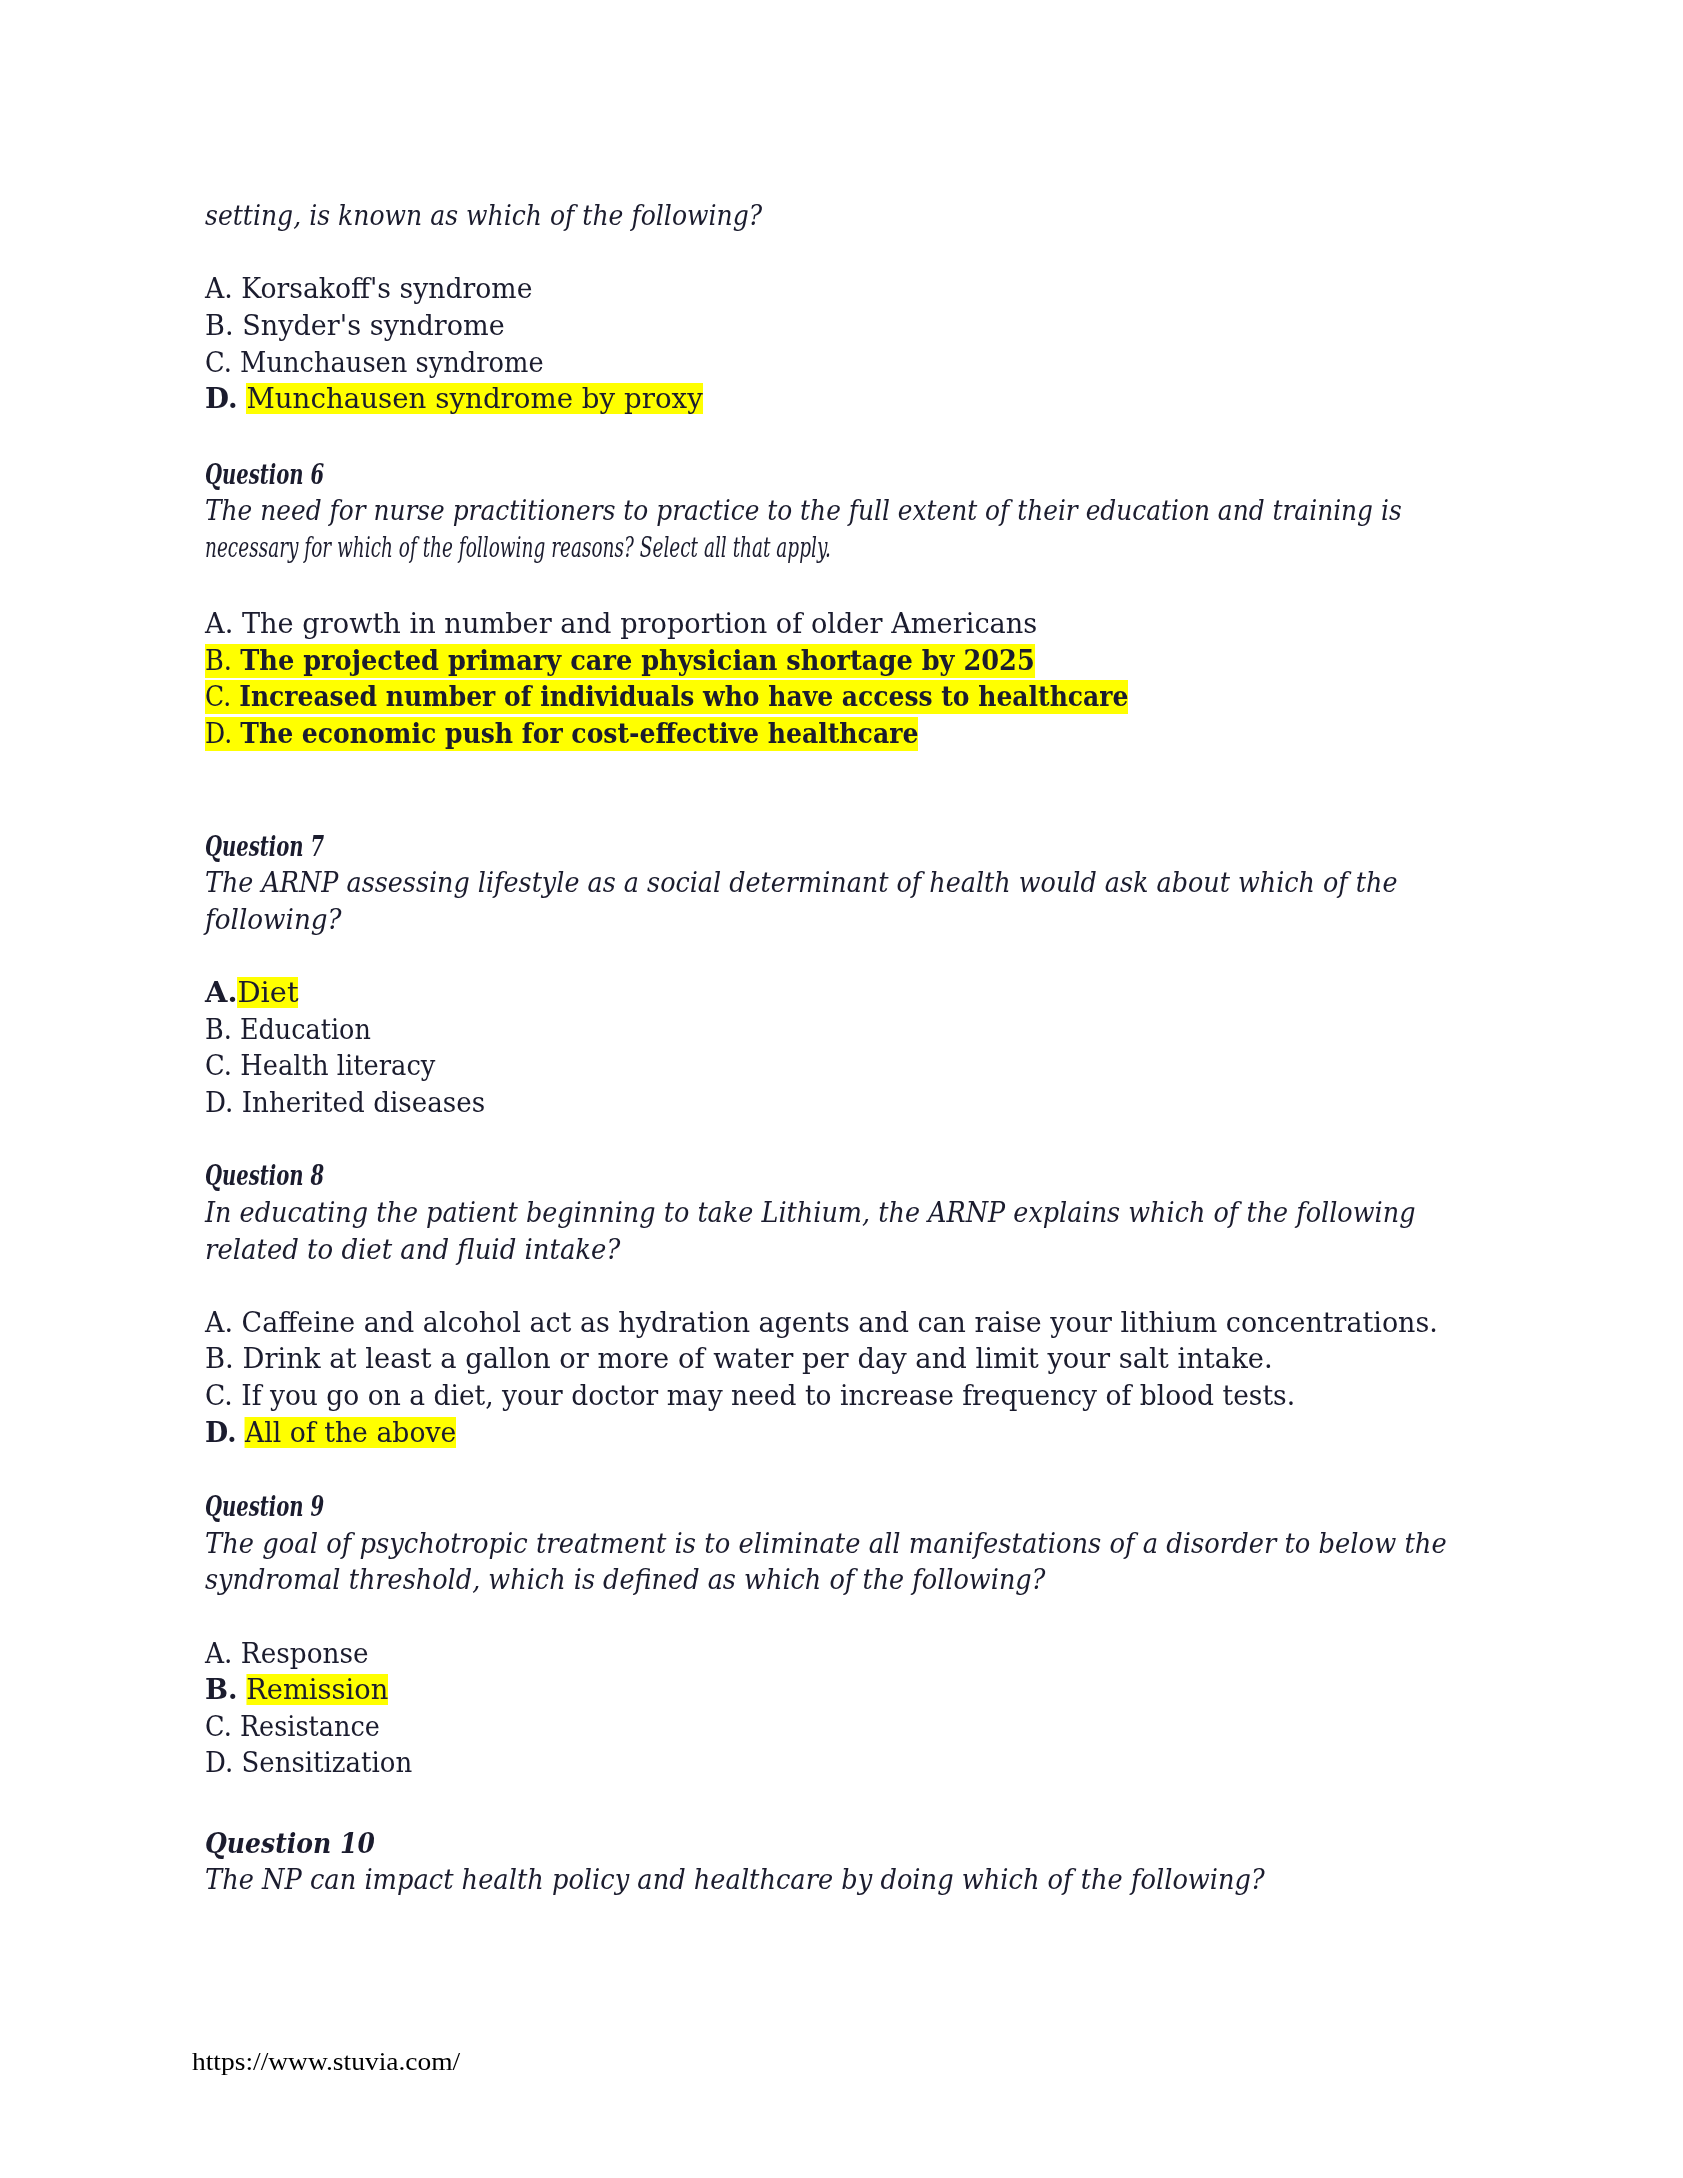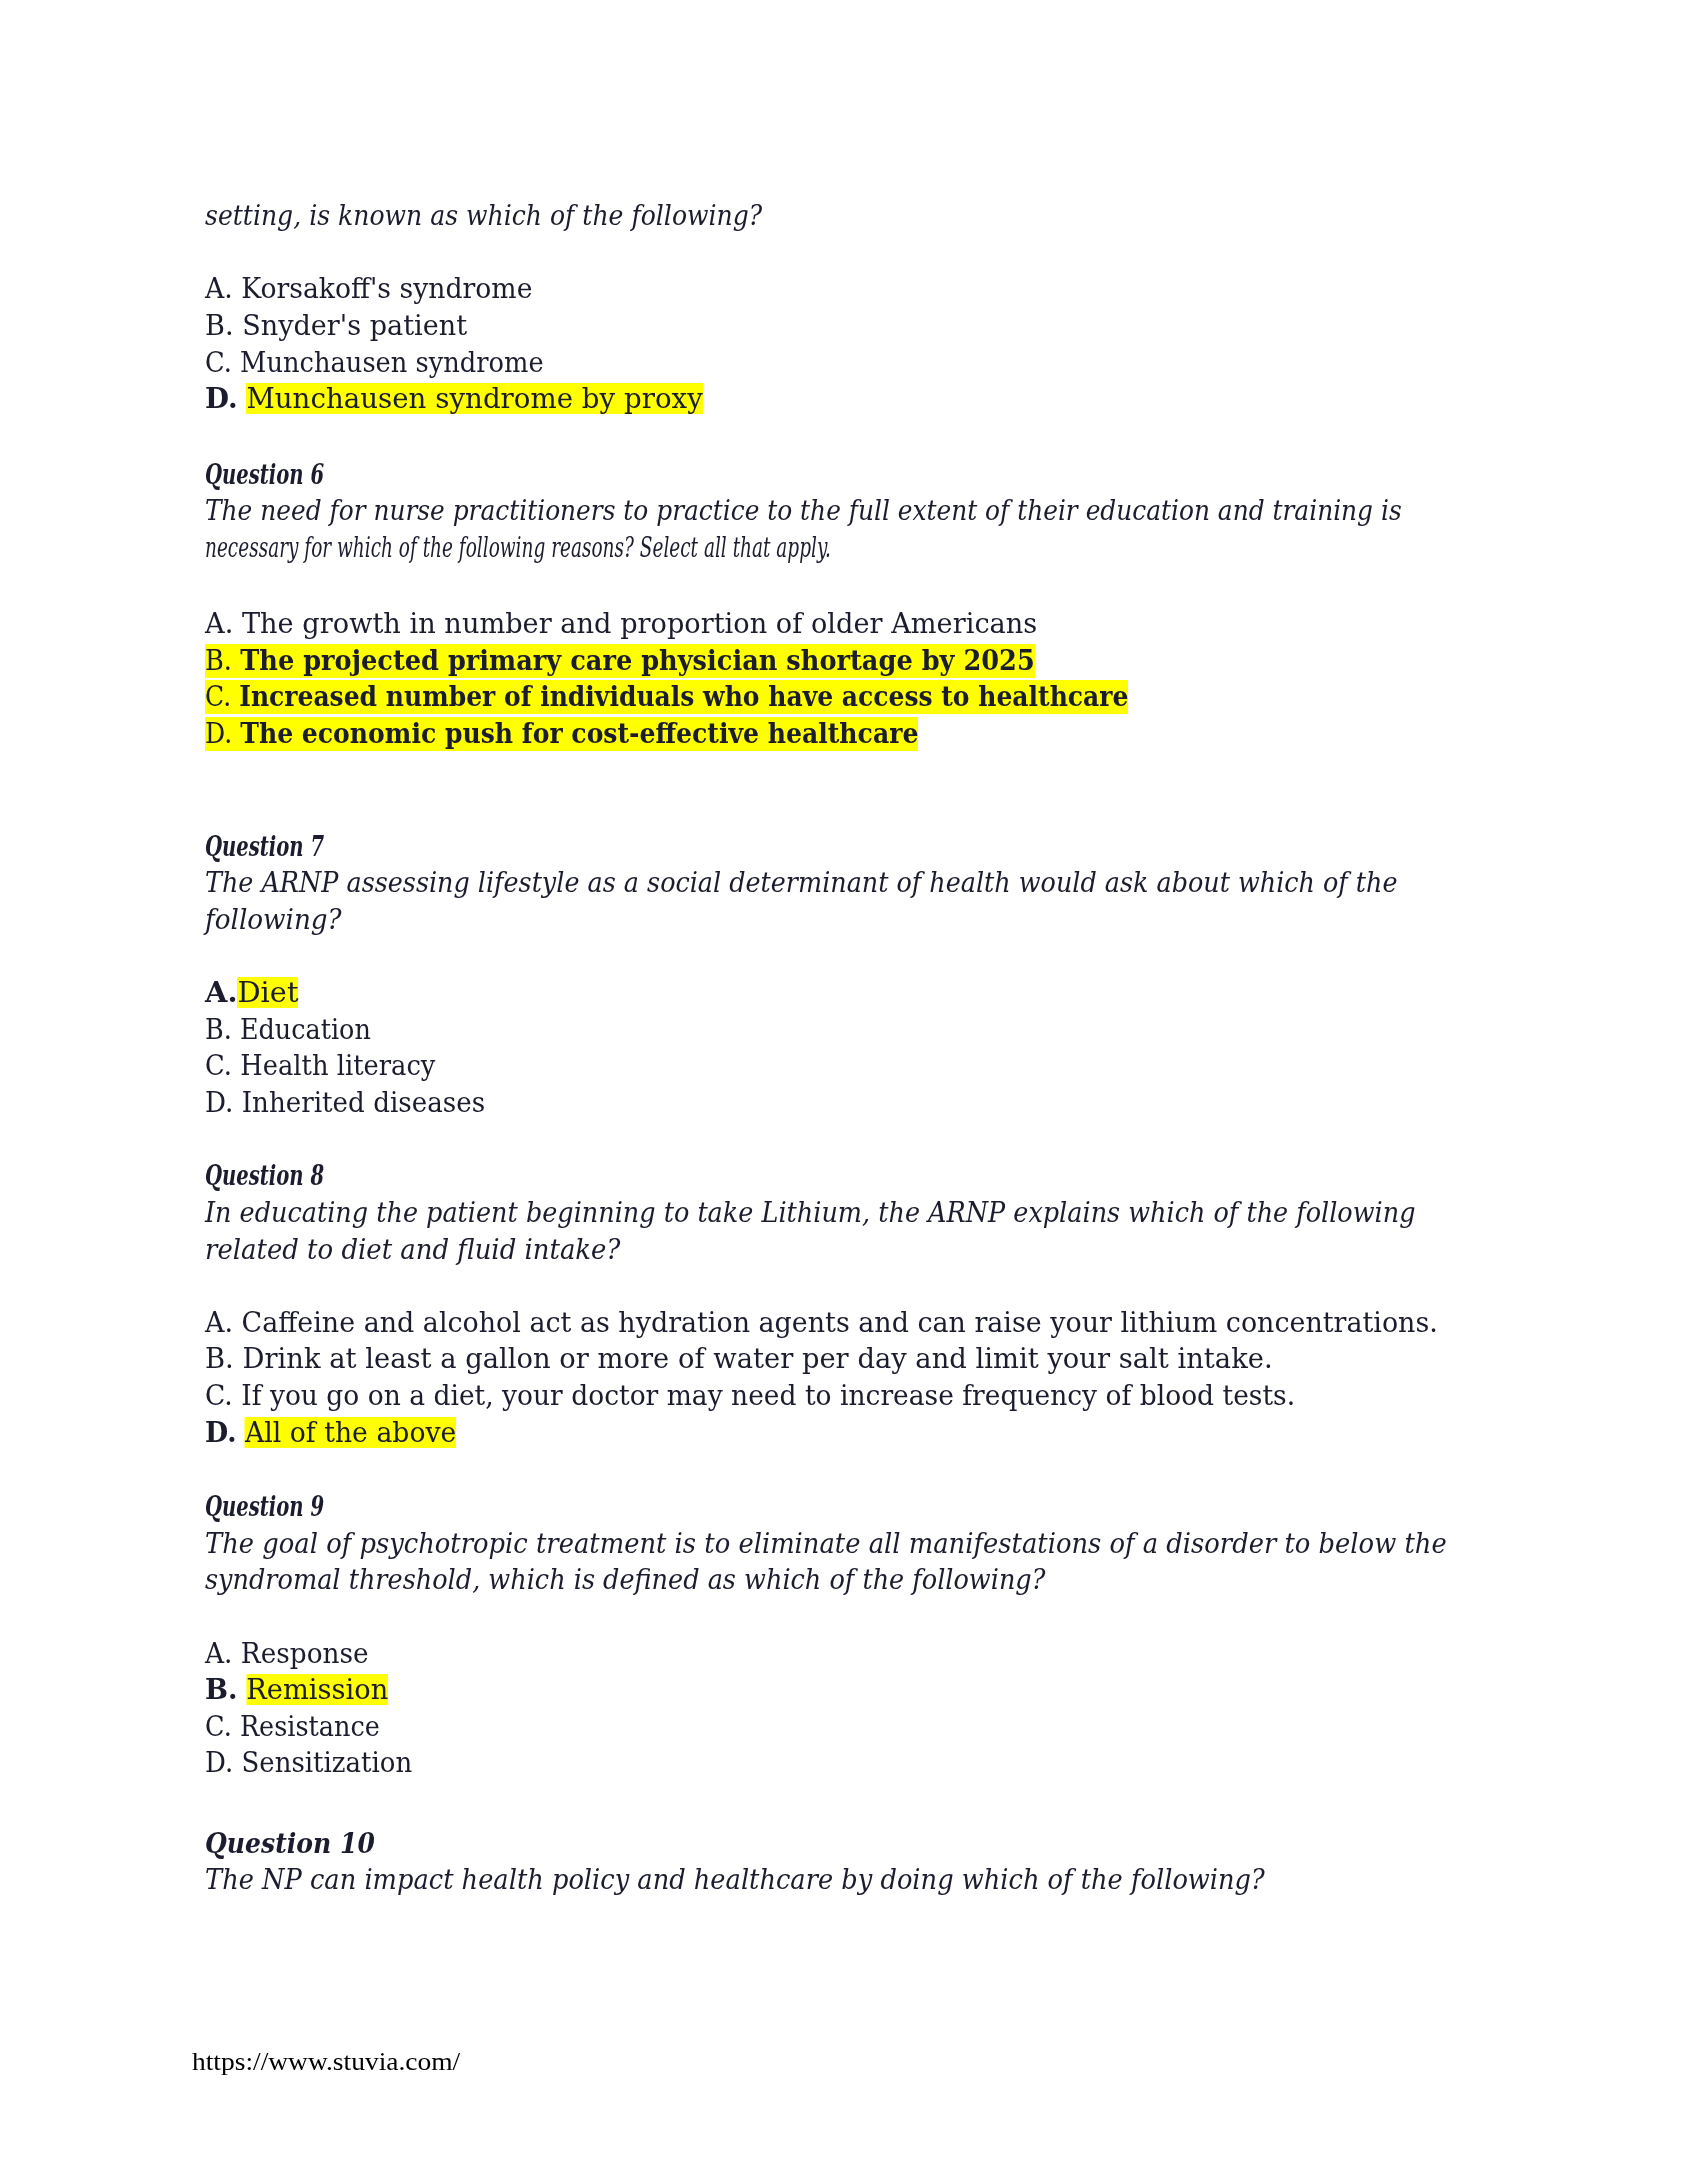--- a/index.html
+++ b/index.html
@@ -58,21 +58,21 @@
 <div class="page">
 
   <div class="line italic" style="top: 199px; transform: scaleX(0.9299);">setting, is known as which  of the following?</div>
 
   <div class="line" style="top: 272px; transform: scaleX(0.9879);">
     <span>A.</span>
     <span>Korsakoff's  syndrome</span>
   </div>
   <div class="line" style="top: 309px; transform: scaleX(1.0033);">
     <span>B.</span>
-    <span>Snyder's patient</span>
+    <span>Snyder's syndrome</span>
   </div>
   <div class="line" style="top: 346px; transform: scaleX(0.9522);">
     <span>C.</span>
     <span>Munchausen syndrome</span>
   </div>
   <div class="line" style="top: 382px; transform: scaleX(1.0247);">
     <span class="prefix bold">D.</span>
     <span class="hl bold">Munchausen  syndrome by proxy</span>
   </div>
 

